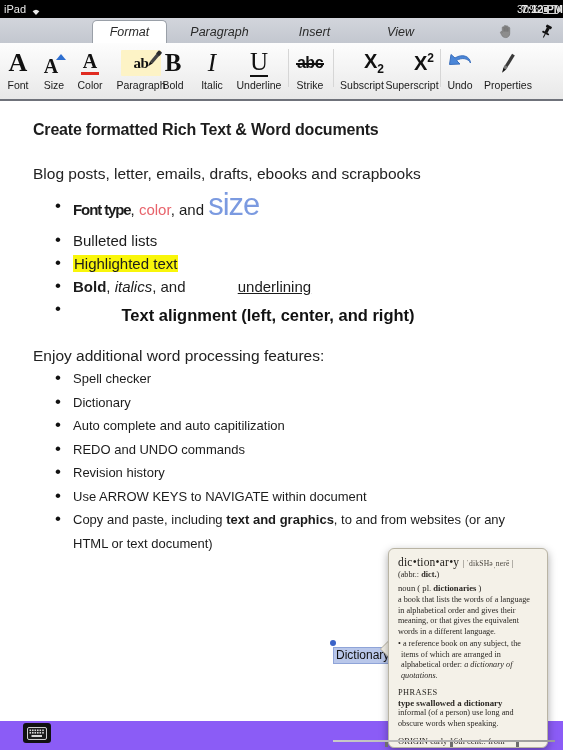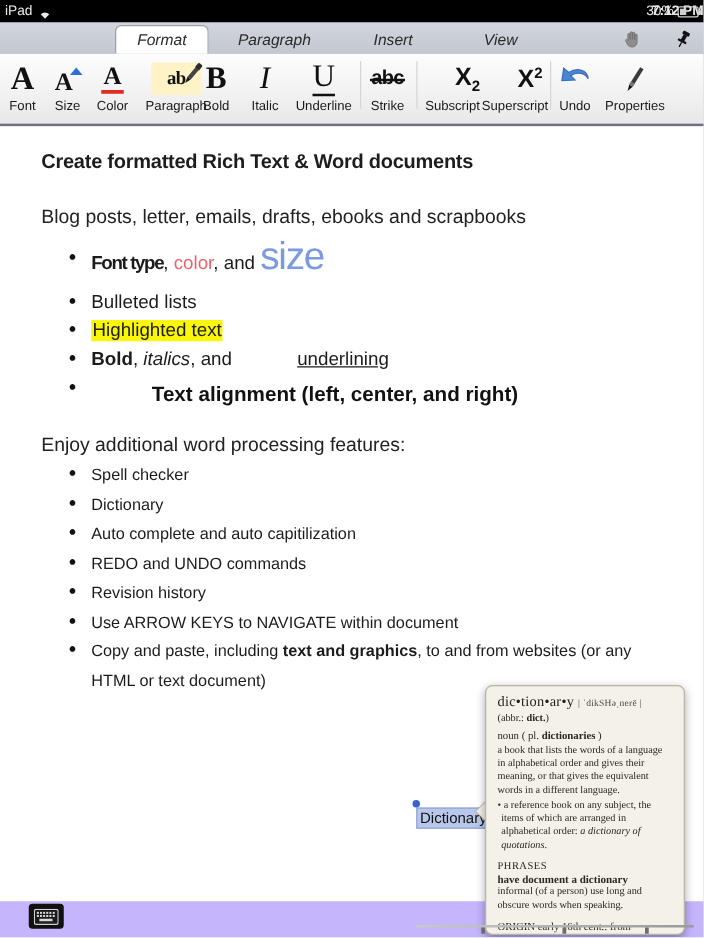--- a/index.html
+++ b/index.html
@@ -2,21 +2,21 @@
 <html><head>
 <meta charset="utf-8">
 <style>
   html, body {
     margin: 0; padding: 0;
     width: 563px; height: 750px;
     overflow: hidden;
     background: #ffffff;
     font-family: "Liberation Sans", sans-serif;
   }
-  #app { position: relative; width: 563px; height: 750px; overflow: hidden; background:#c4b5fd; }
+  #app { position: relative; width: 563px; height: 750px; overflow: hidden; background:#8b5cf6; }
 
   
   .statusbar {
     position: absolute; top:0; left:0; width:563px; height:18px;
     background: #000;
     color: #e9e9e9;
     font-size: 11px;
     display:flex; align-items:center;
   }
   .sb-left { position:absolute; left:4px; display:flex; align-items:center; gap:4px; }
@@ -376,21 +376,21 @@
         <span>(abbr.: </span><span style="font-weight:bold;">dict.</span><span>)</span>
       </div>
       <div class="pop-pos">
         <span>noun ( pl. </span><span style="font-weight:bold;">dictionaries</span><span> )</span>
       </div>
       <div class="pop-def">a book that lists the words of a language in alphabetical order and gives their meaning, or that gives the equivalent words in a different language.</div>
       <div class="pop-sub">
         <span>• a reference book on any subject, the items of which are arranged in alphabetical order: </span><span style="font-style:italic;">a dictionary of quotations</span><span>.</span>
       </div>
       <div class="pop-sec">PHRASES</div>
-      <div class="pop-phr">have document a dictionary</div>
+      <div class="pop-phr">type swallowed a dictionary</div>
       <div class="pop-phrdef">informal (of a person) use long and obscure words when speaking.</div>
       <div class="pop-origin">
         <span>ORIGIN</span>
         <span>early 16th cent.: from</span>
       </div>
       <div class="pop-origin2">&nbsp;</div>
     </div>
   </div>
 
   <div class="kb-btn">

